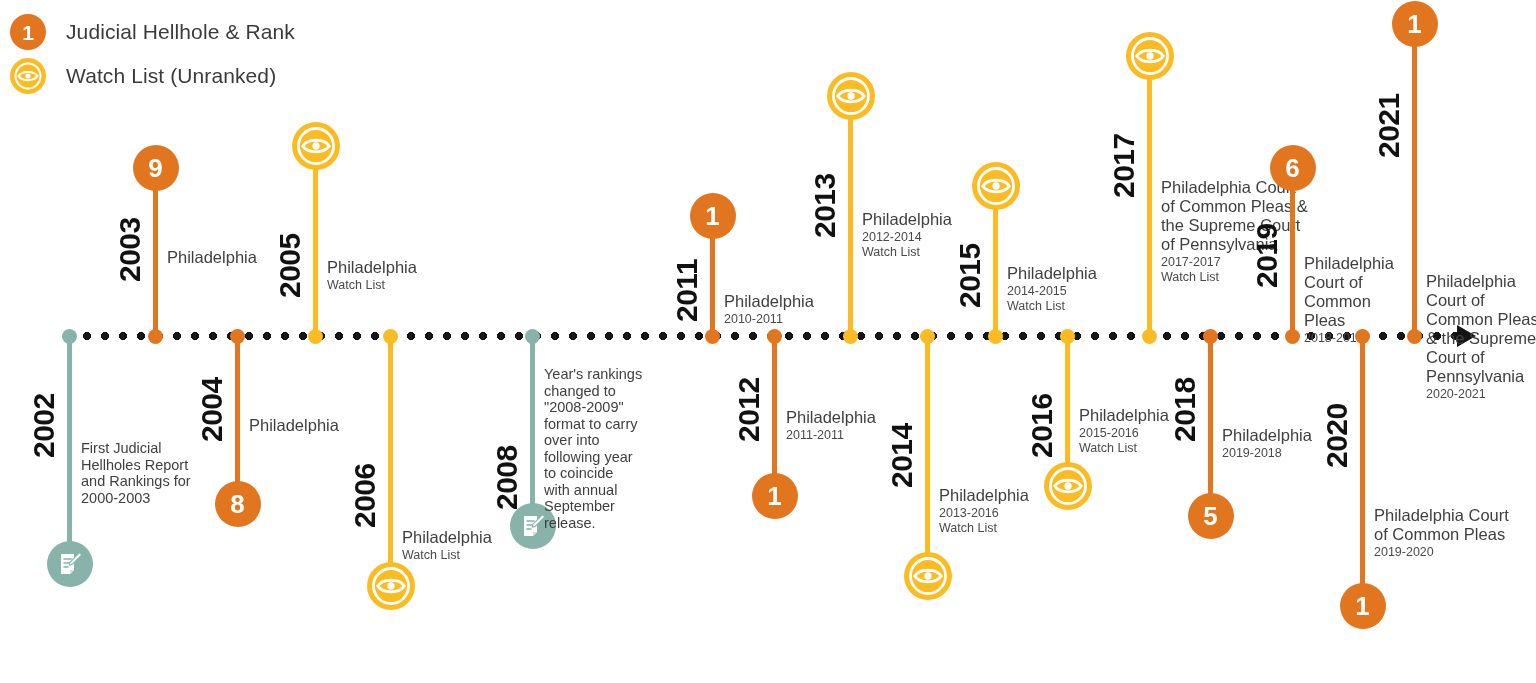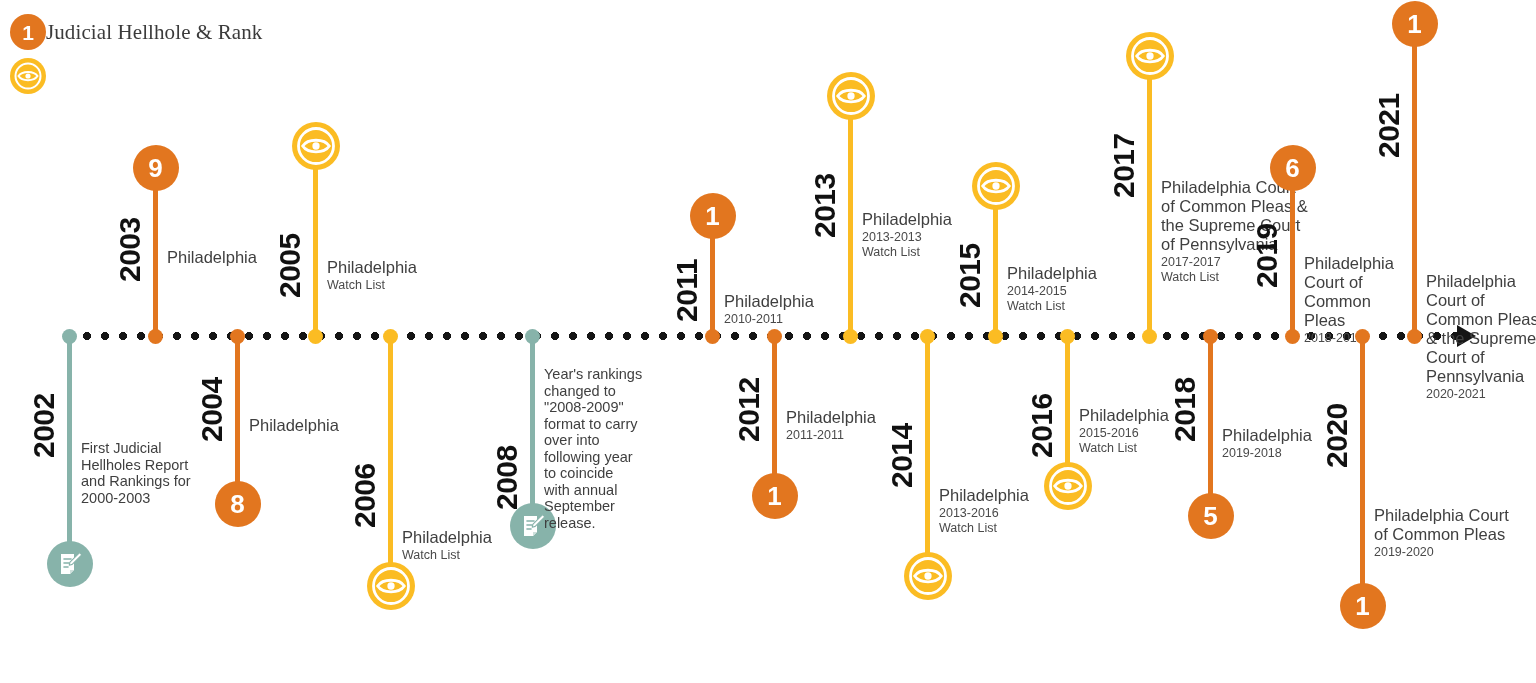--- a/index.html
+++ b/index.html
@@ -21,24 +21,23 @@
     width: 360px;
   }
   .legend-row {
     display: flex;
     align-items: center;
     height: 44px;
   }
   .legend-label {
     font-size: 21px;
     color: #3b3b3b;
-    margin-left: 0;
+    margin-left: 20px;
     letter-spacing: .1px;
     white-space: nowrap;
-    font-family: Liberation Serif, serif;
   }
 
   
   .rank-badge {
     width: 36px; height: 36px;
     border-radius: 50%;
     background: #E2761F;
     color: #ffffff;
     display: flex;
     align-items: center;
@@ -157,20 +156,21 @@
     <div class="legend-label">Judicial Hellhole &amp; Rank</div>
   </div>
   <div class="legend-row">
     <div class="watch-badge">
       <svg width="30" height="30" viewBox="0 0 30 30">
         <circle cx="15" cy="15" r="12.5" fill="none" stroke="#ffffff" stroke-width="2"></circle>
         <path d="M5.5 15 C 9 9.5, 21 9.5, 24.5 15 C 21 20.5, 9 20.5, 5.5 15 Z" fill="none" stroke="#ffffff" stroke-width="2"></path>
         <circle cx="15" cy="15" r="2.6" fill="#ffffff"></circle>
       </svg>
     </div>
+    <div class="legend-label">Watch List (Unranked)</div>
   </div>
 </div>
 
 <div id="axis">
   <div id="axis-line"></div>
   <div id="axis-arrow"></div>
 </div>
 
 <div id="events-layer">
     <div class="event" style="left: 67px; top: 336px; height: 228px; width: 5px;">
@@ -319,21 +319,21 @@
           <svg width="42" height="42" viewBox="0 0 30 30">
             <circle cx="15" cy="15" r="12.5" fill="none" stroke="#ffffff" stroke-width="2"></circle>
             <path d="M5.5 15 C 9 9.5, 21 9.5, 24.5 15 C 21 20.5, 9 20.5, 5.5 15 Z" fill="none" stroke="#ffffff" stroke-width="2"></path>
             <circle cx="15" cy="15" r="2.6" fill="#ffffff"></circle>
           </svg>
         </div>
       </div>
       <div class="year" style="left: -6px; top: 108px;">2013</div>
       <div class="txt" style="top: 114px; width: 170px;">
         <div class="title">Philadelphia</div>
-        <div class="sub">2013-2013
+        <div class="sub">2012-2014
 Watch List</div>
       </div>
     </div>
     <div class="event" style="left: 925px; top: 336px; height: 240px; width: 5px;">
       <div class="stem" style="top: 0px; height: 240px; background: rgb(251, 188, 35);"></div>
       <div class="node-dot" style="background: rgb(251, 188, 35); top: -7px;"></div>
       <div class="badge-holder" style="top: 216px;">
         <div class="watch-badge" style="background: rgb(251, 188, 35); width: 48px; height: 48px;">
           <svg width="42" height="42" viewBox="0 0 30 30">
             <circle cx="15" cy="15" r="12.5" fill="none" stroke="#ffffff" stroke-width="2"></circle>

